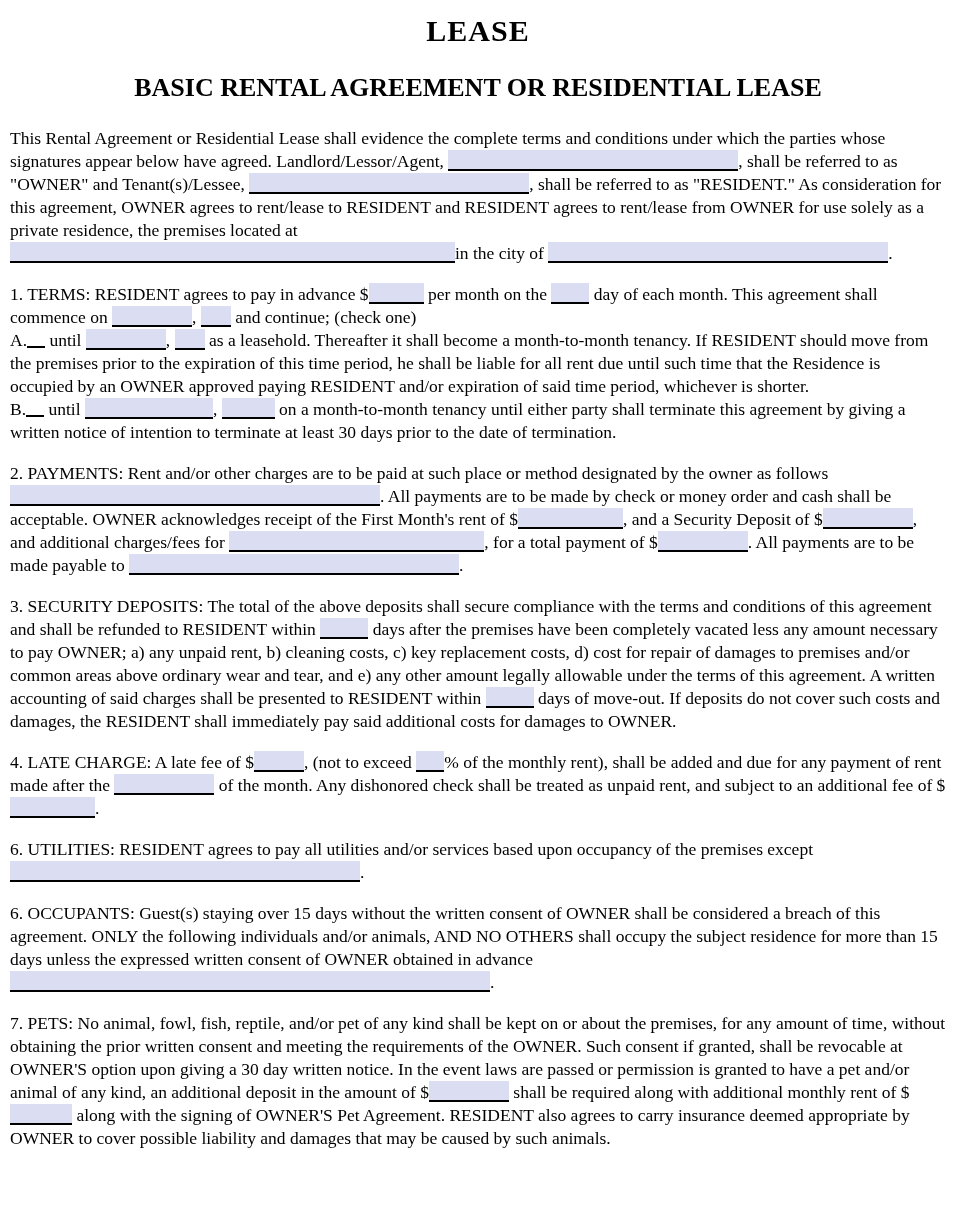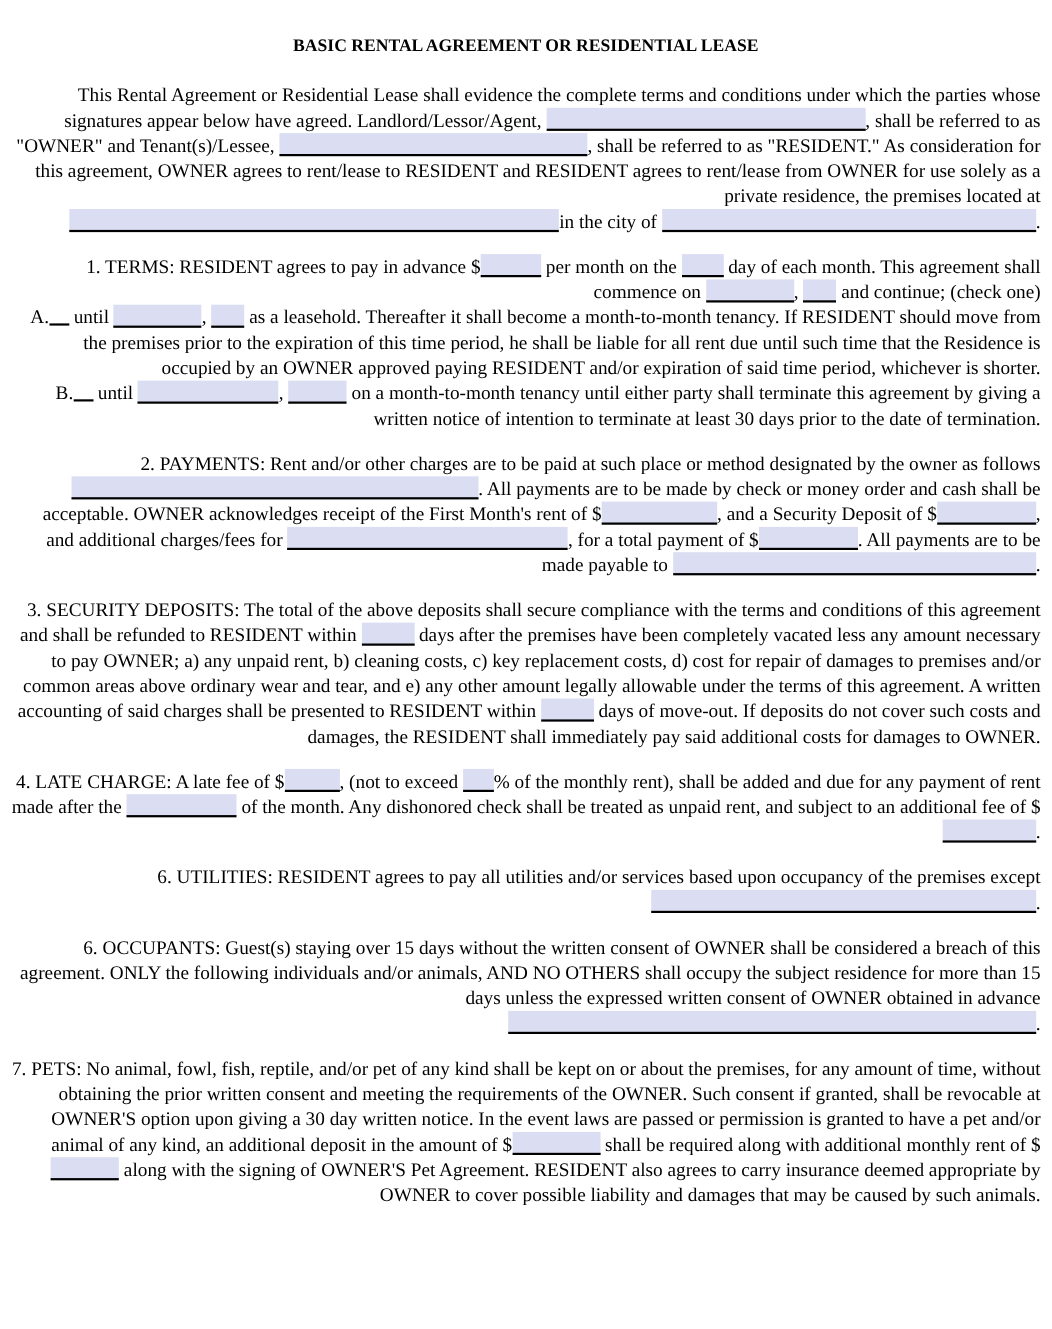--- a/index.html
+++ b/index.html
@@ -19,33 +19,32 @@
   }
   .doc-title {
     text-align: center;
     font-size: 30px;
     font-weight: bold;
     margin: 6px 0 0 0;
     letter-spacing: 1px;
   }
   .doc-subtitle {
     text-align: center;
-    font-size: 16px;
+    font-size: 26px;
     font-weight: bold;
     margin: 25px 0 0 0;
   }
   .content {
     margin-top: 24px;
     width: 936px;
     font-size: 17.5px;
     line-height: 23px;
   }
   p.para {
     margin: 0 0 18px 0;
-    text-align: right;
   }
   p.para:last-child {
     margin-bottom: 15px;
   }
   .bold {
     font-weight: normal;
   }
   .blank {
     display: inline-block;
     height: 19px;
@@ -57,20 +56,21 @@
     display: inline-block;
     height: 15px;
     border-bottom: 2px solid #000000;
     vertical-align: -2px;
   }
 </style>
 </head>
 <body>
 
 <div class="page">
+  <h1 class="doc-title">LEASE</h1>
   <h2 class="doc-subtitle">BASIC RENTAL AGREEMENT OR RESIDENTIAL LEASE</h2>
   <div class="content" id="doc-body">
       <p class="para"><span>This Rental Agreement or Residential Lease shall evidence the complete terms and conditions under which the parties whose signatures appear below have agreed. Landlord/Lessor/Agent, </span><span class="blank" style="width: 290px;"></span><span>, shall be referred to as "OWNER" and Tenant(s)/Lessee, </span><span class="blank" style="width: 280px;"></span><span>, shall be referred to as "RESIDENT." As consideration for this agreement, OWNER agrees to rent/lease to RESIDENT and RESIDENT agrees to rent/lease from OWNER for use solely as a private residence, the premises located at</span><br><span class="blank" style="width: 445px;"></span><span>in the city of </span><span class="blank" style="width: 340px;"></span><span>.</span></p>
       <p class="para"><span class="bold">1. TERMS:</span><span> RESIDENT agrees to pay in advance $</span><span class="blank" style="width: 55px;"></span><span> per month on the </span><span class="blank" style="width: 38px;"></span><span> day of each month. This agreement shall commence on </span><span class="blank" style="width: 80px;"></span><span>, </span><span class="blank" style="width: 30px;"></span><span> and continue; (check one)</span><br><span>A.</span><span class="plain-blank" style="width: 18px;"></span><span> until </span><span class="blank" style="width: 80px;"></span><span>, </span><span class="blank" style="width: 30px;"></span><span> as a leasehold. Thereafter it shall become a month-to-month tenancy. If RESIDENT should move from the premises prior to the expiration of this time period, he shall be liable for all rent due until such time that the Residence is occupied by an OWNER approved paying RESIDENT and/or expiration of said time period, whichever is shorter.</span><br><span>B.</span><span class="plain-blank" style="width: 18px;"></span><span> until </span><span class="blank" style="width: 128px;"></span><span>, </span><span class="blank" style="width: 53px;"></span><span> on a month-to-month tenancy until either party shall terminate this agreement by giving a written notice of intention to terminate at least 30 days prior to the date of termination.</span></p>
       <p class="para"><span class="bold">2. PAYMENTS:</span><span> Rent and/or other charges are to be paid at such place or method designated by the owner as follows</span><br><span class="blank" style="width: 370px;"></span><span>. All payments are to be made by check or money order and cash shall be acceptable. OWNER acknowledges receipt of the First Month's rent of $</span><span class="blank" style="width: 105px;"></span><span>, and a Security Deposit of $</span><span class="blank" style="width: 90px;"></span><span>, and additional charges/fees for </span><span class="blank" style="width: 255px;"></span><span>, for a total payment of $</span><span class="blank" style="width: 90px;"></span><span>. All payments are to be made payable to </span><span class="blank" style="width: 330px;"></span><span>.</span></p>
       <p class="para"><span class="bold">3. SECURITY DEPOSITS:</span><span> The total of the above deposits shall secure compliance with the terms and conditions of this agreement and shall be refunded to RESIDENT within </span><span class="blank" style="width: 48px;"></span><span> days after the premises have been completely vacated less any amount necessary to pay OWNER; a) any unpaid rent, b) cleaning costs, c) key replacement costs, d) cost for repair of damages to premises and/or common areas above ordinary wear and tear, and e) any other amount legally allowable under the terms of this agreement. A written accounting of said charges shall be presented to RESIDENT within </span><span class="blank" style="width: 48px;"></span><span> days of move-out. If deposits do not cover such costs and damages, the RESIDENT shall immediately pay said additional costs for damages to OWNER.</span></p>
       <p class="para"><span class="bold">4. LATE CHARGE:</span><span> A late fee of $</span><span class="blank" style="width: 50px;"></span><span>, (not to exceed </span><span class="blank" style="width: 28px;"></span><span>% of the monthly rent), shall be added and due for any payment of rent made after the </span><span class="blank" style="width: 100px;"></span><span> of the month. Any dishonored check shall be treated as unpaid rent, and subject to an additional fee of $</span><span class="blank" style="width: 85px;"></span><span>.</span></p>
       <p class="para"><span class="bold">6. UTILITIES:</span><span> RESIDENT agrees to pay all utilities and/or services based upon occupancy of the premises except</span><br><span class="blank" style="width: 350px;"></span><span>.</span></p>
       <p class="para"><span class="bold">6. OCCUPANTS:</span><span> Guest(s) staying over 15 days without the written consent of OWNER shall be considered a breach of this agreement. ONLY the following individuals and/or animals, AND NO OTHERS shall occupy the subject residence for more than 15 days unless the expressed written consent of OWNER obtained in advance</span><br><span class="blank" style="width: 480px;"></span><span>.</span></p>
       <p class="para"><span class="bold">7. PETS:</span><span> No animal, fowl, fish, reptile, and/or pet of any kind shall be kept on or about the premises, for any amount of time, without obtaining the prior written consent and meeting the requirements of the OWNER. Such consent if granted, shall be revocable at OWNER'S option upon giving a 30 day written notice. In the event laws are passed or permission is granted to have a pet and/or animal of any kind, an additional deposit in the amount of $</span><span class="blank" style="width: 80px;"></span><span> shall be required along with additional monthly rent of $</span><span class="blank" style="width: 62px;"></span><span> along with the signing of OWNER'S Pet Agreement. RESIDENT also agrees to carry insurance deemed appropriate by OWNER to cover possible liability and damages that may be caused by such animals.</span></p>

